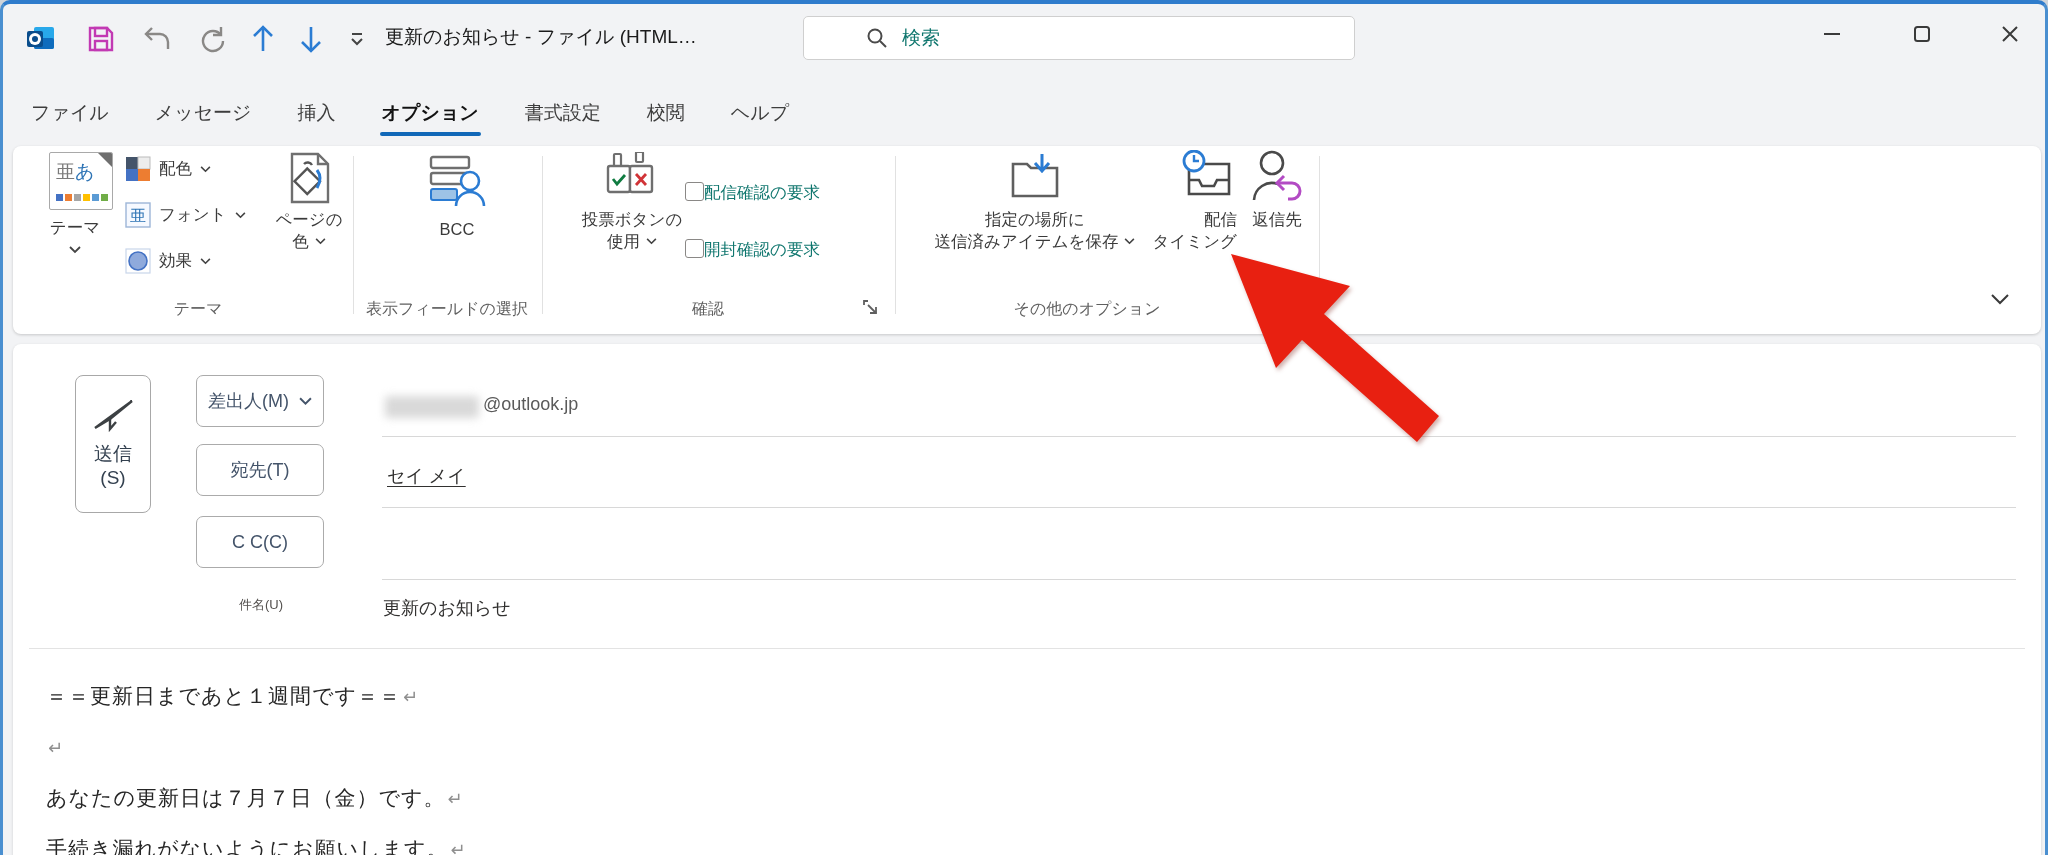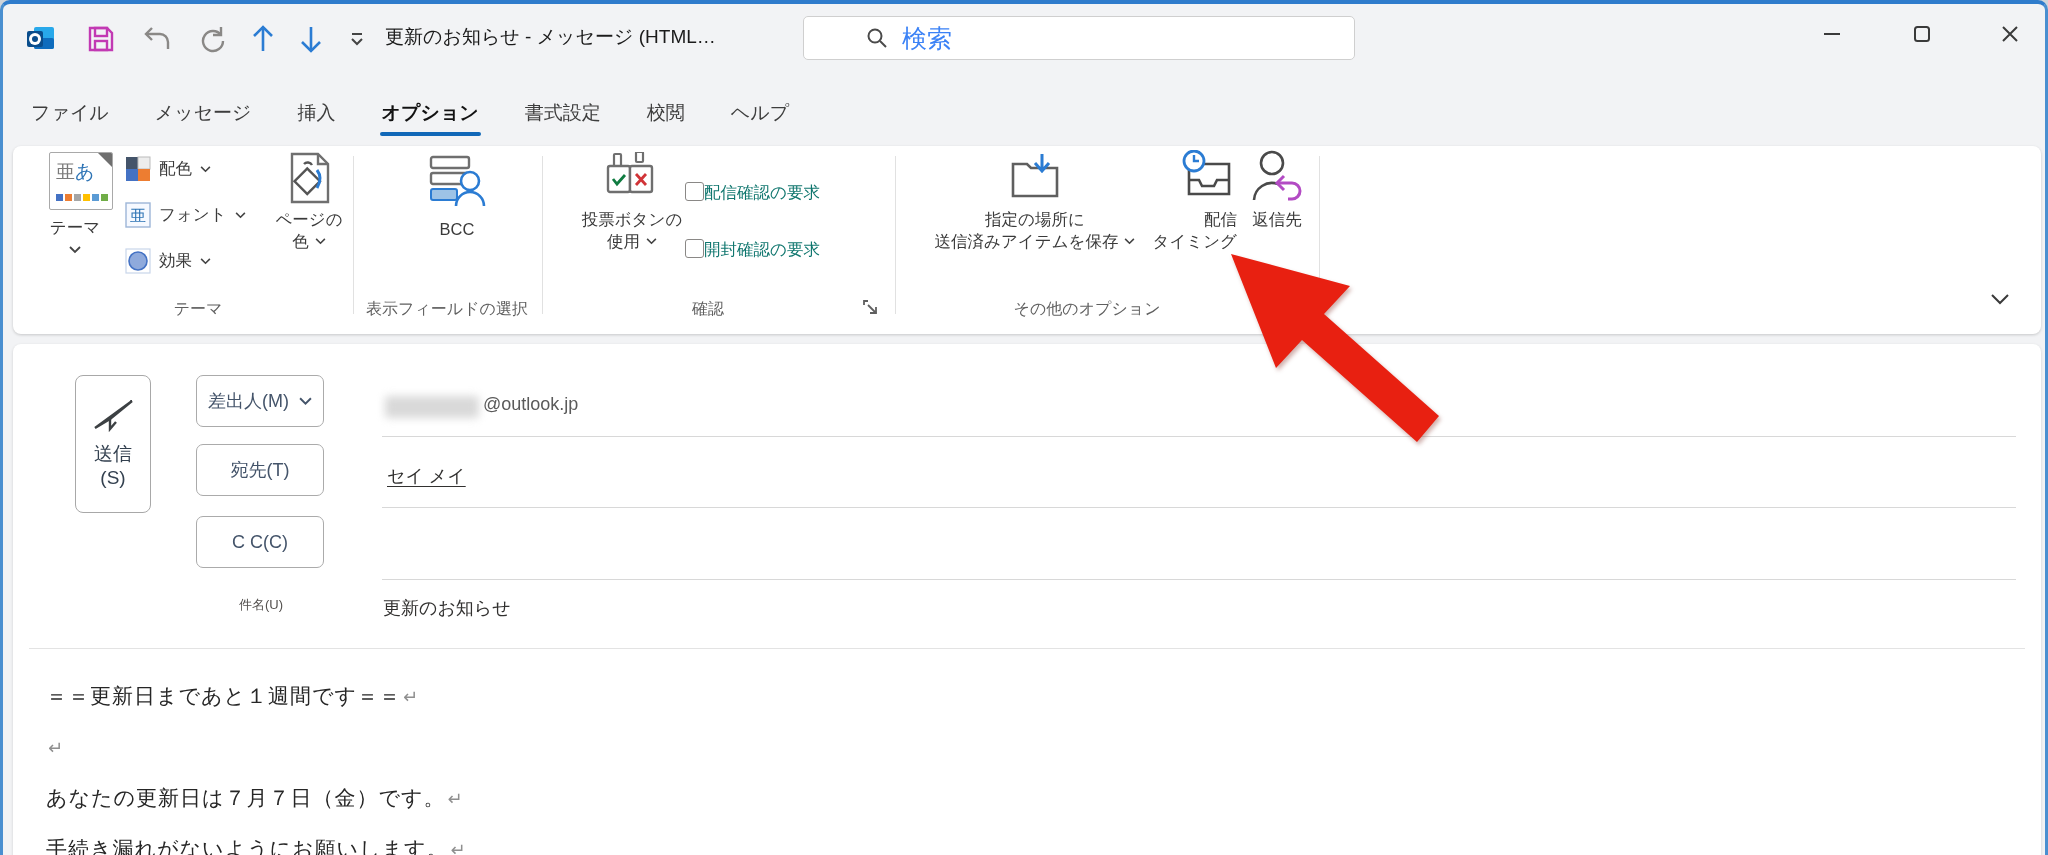--- a/index.html
+++ b/index.html
@@ -13,21 +13,21 @@
   svg { display:block; }
   
   .titlebar { position:absolute; left:0; top:0; width:100%; height:60px; }
   .qat-btn { position:absolute; top:18px; width:40px; height:34px; display:flex; align-items:center; justify-content:center; border-radius:4px; cursor:default; }
   .app-title { position:absolute; left:382px; top:20px; font-size:19px; color:#1b1b1b; white-space:nowrap; }
   .searchbox {
     position:absolute; left:800px; top:12px; width:552px; height:44px;
     background:#ffffff; border:1px solid #cfcfcf; border-radius:5px;
     display:flex; align-items:center; padding-left:62px; gap:14px;
   }
-  .searchbox .ph { font-size:25px; color:#3b82f6; }
+  .searchbox .ph { font-size:19px; color:#0f766e; }
   .winctl { position:absolute; top:8px; width:58px; height:44px; display:flex; align-items:center; justify-content:center; }
   
   .tabrow { position:absolute; left:0; top:60px; width:100%; height:82px; display:flex; align-items:flex-end; padding:0 0 10px 26px; gap:42px; }
   .tab { position:relative; font-size:19px; color:#3d3d3d; padding:6px 2px 10px 2px; white-space:nowrap; cursor:default; }
   .tab.selected { font-weight:bold; color:#111; }
   .tab.selected::after { content:""; position:absolute; left:0; right:0; bottom:0; height:4px; border-radius:2px; background:#1168b8; }
   
   .ribbon {
     position:absolute; left:10px; top:142px; width:2028px; height:188px;
     background:#ffffff; border-radius:8px; box-shadow:0 1px 3px rgba(0,0,0,.18);
@@ -121,21 +121,21 @@
         <path d="M13 3 V26"></path>
           <path d="M4 18 L13 27 L22 18"></path>
       </svg>
     </div>
     <div class="qat-btn" style="left:334px">
       <svg width="18" height="16" viewBox="0 0 18 16" fill="none" stroke="#444" stroke-width="2">
         <path d="M4 3 H14"></path>
           <path d="M4 8 L9 13 L14 8"></path>
       </svg>
     </div>
-    <div class="app-title">更新のお知らせ  -  メッセージ (HTML…</div>
+    <div class="app-title">更新のお知らせ  -  ファイル (HTML…</div>
 
     <div class="searchbox">
       <span>
         <svg width="22" height="22" viewBox="0 0 22 22" fill="none" stroke="#4a4a4a" stroke-width="2">
           <circle cx="9" cy="9" r="6.5"></circle>
             <path d="M14 14 L20 20"></path>
         </svg>
       </span>
       <span class="ph">検索</span>
     </div>

